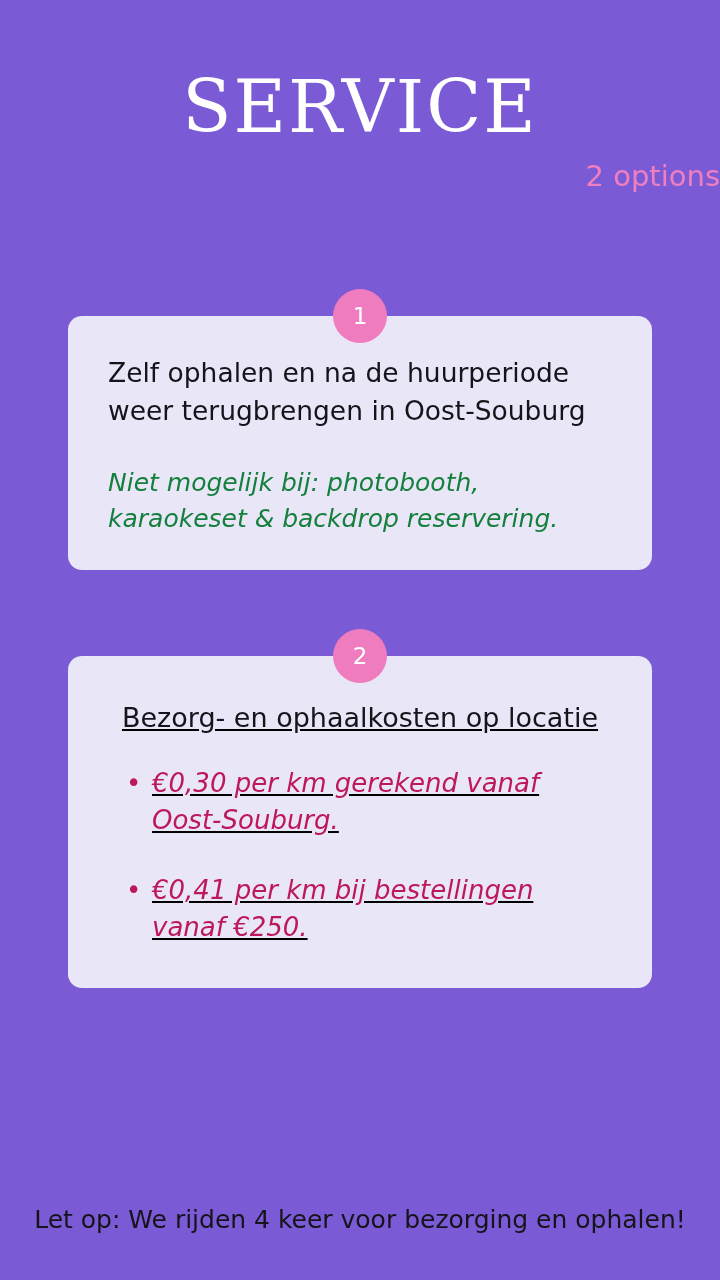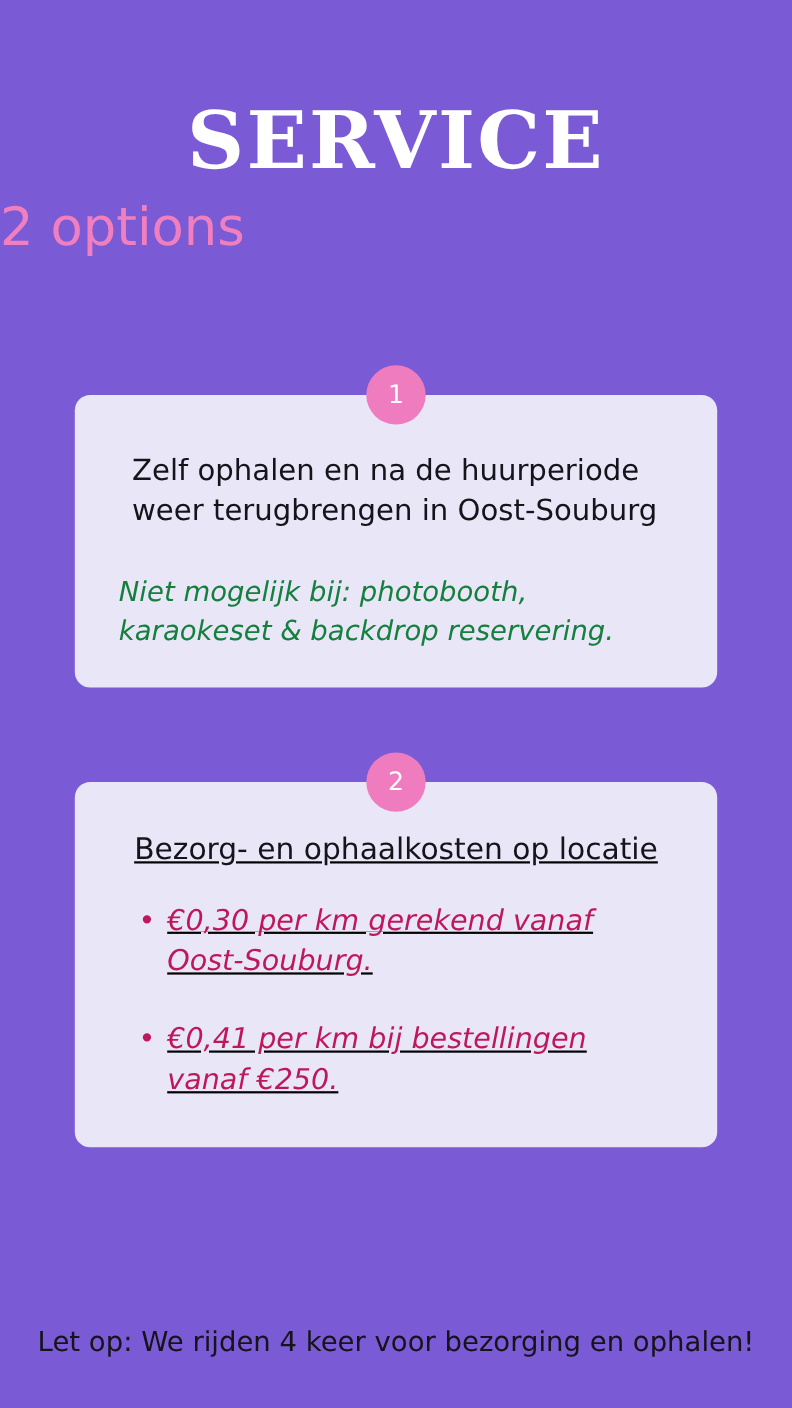--- a/index.html
+++ b/index.html
@@ -19,33 +19,33 @@
     position: relative;
     width: 720px;
     height: 1280px;
     box-sizing: border-box;
   }
 
   .title {
     text-align: center;
     color: #ffffff;
     font-family: "DejaVu Serif", serif;
-    font-weight: bold;
+    font-weight: normal;
     font-size: 72px;
     letter-spacing: 2px;
     margin: 0;
-    padding-top: 88px;
+    padding-top: 68px;
     line-height: 1.1;
   }
 
   .subtitle {
-    text-align: left;
+    text-align: right;
     color: #f07fc0;
     font-family: "DejaVu Sans", sans-serif;
-    font-size: 48px;
+    font-size: 29px;
     margin: 0;
     padding-top: 12px;
     line-height: 1.2;
   }
 
   .cards {
     margin-top: 122px;
   }
 
   .card-wrap {
@@ -90,21 +90,21 @@
 
   .card.two {
     padding: 44px 38px 42px 38px;
     text-decoration: underline;
   }
 
   .card-text {
     color: #15141a;
     font-size: 26.5px;
     line-height: 1.42;
-    margin: 12px;
+    margin: 0;
   }
 
   .card-note {
     color: #15803d;
     font-size: 25px;
     font-style: italic;
     line-height: 1.42;
     margin: 36px 0 0 0;
   }
 

